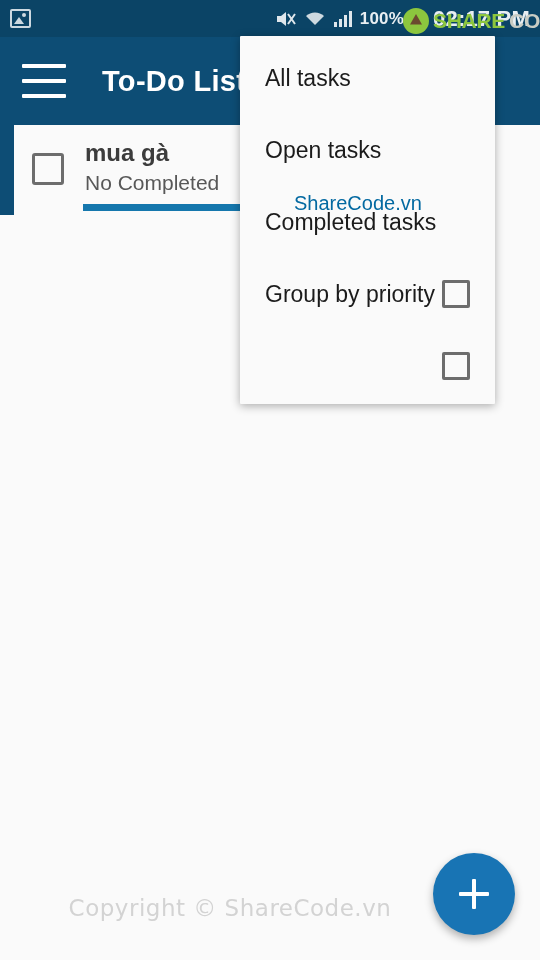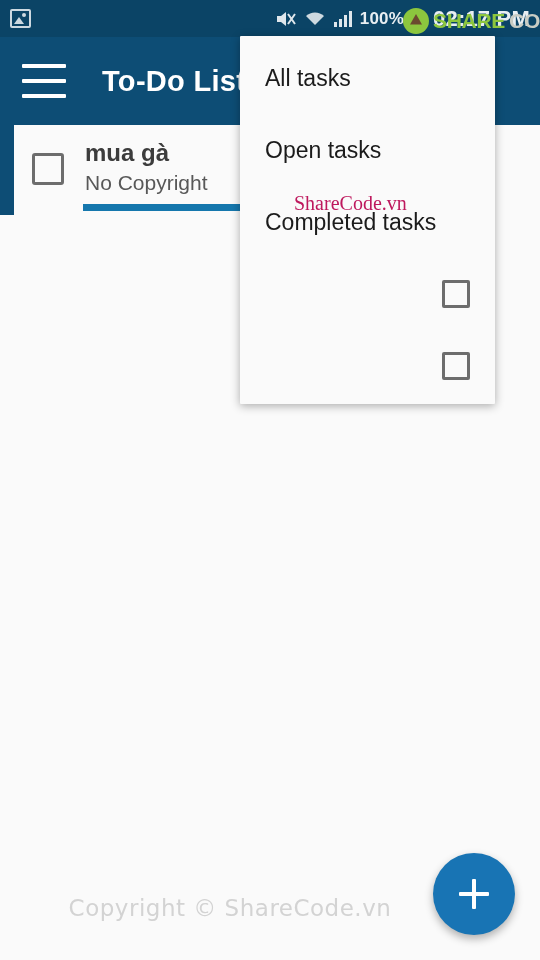--- a/index.html
+++ b/index.html
@@ -188,22 +188,22 @@
     color:#d3d3d3;
     font-family:"DejaVu Sans", sans-serif;
     letter-spacing:0.5px;
     pointer-events:none;
     user-select:none;
   }
   #wm-menu {
     position:absolute;
     left:294px; top:192px;
     font-size:20px;
-    color:#be185d;
-    font-family:Liberation Serif, serif;
+    color:#0369a1;
+    font-family:Liberation Sans, sans-serif;
     pointer-events:none;
     user-select:none;
     z-index:21;
   }
   #wm-logo {
     position:absolute;
     left:403px; top:8px;
     display:flex; align-items:center; gap:4px;
     pointer-events:none; user-select:none;
     z-index:30;
@@ -265,38 +265,39 @@
   </div>
 
   <div id="drawer-edge"></div>
 
   <div id="tasklist">
     <div class="task-card">
       <div class="task-row">
         <div class="task-checkbox"></div>
         <div class="task-texts">
           <div class="task-title">mua gà</div>
-          <div class="task-sub">No Copyright</div>
+          <div class="task-sub">No Completed</div>
         </div>
       </div>
       <div class="priority-bar"></div>
     </div>
   </div>
 
   <div id="menu">
     <div class="menu-item">
       <span class="menu-label">All tasks</span>
     </div>
     <div class="menu-item">
       <span class="menu-label">Open tasks</span>
     </div>
     <div class="menu-item">
       <span class="menu-label">Completed tasks</span>
     </div>
     <div class="menu-item">
+      <span class="menu-label">Group by priority</span>
       <span class="menu-check"></span>
     </div>
     <div class="menu-item">
       <span class="menu-check"></span>
     </div>
   </div>
 
   <div id="wm-menu">ShareCode.vn</div>
 
   <div id="fab"></div>

